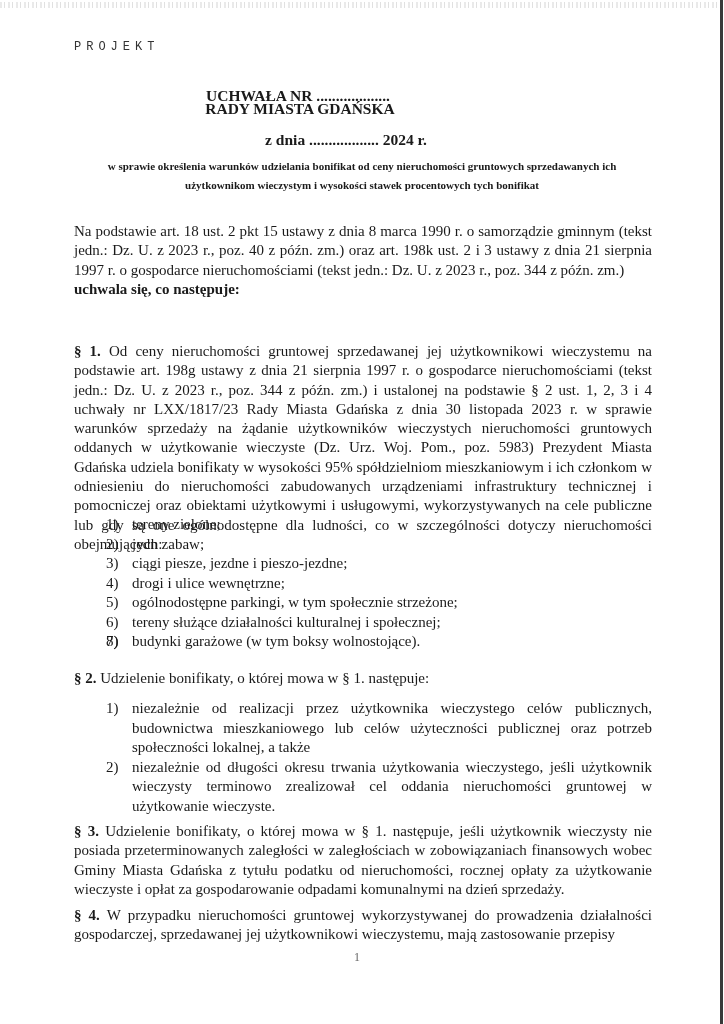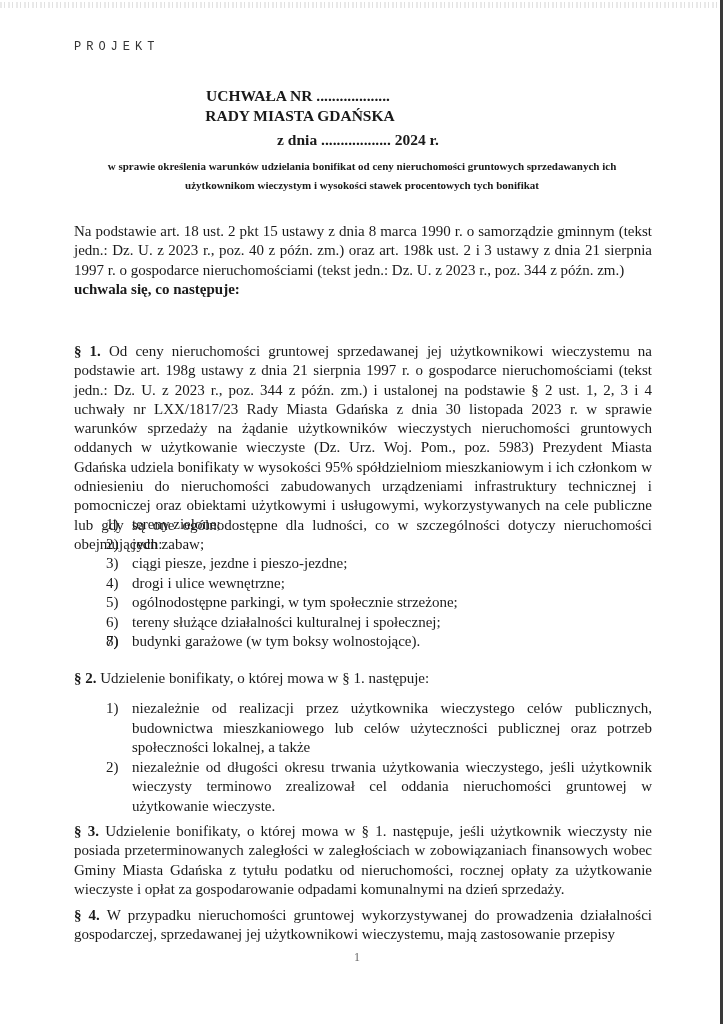--- a/index.html
+++ b/index.html
@@ -15,22 +15,22 @@
   .right-border {
     position: absolute; right: 1px; top: 0; width: 3px; height: 1024px;
     background: #3a3a3a;
   }
   .projekt {
     position: absolute; left: 74px; top: 40px;
     font-family: Liberation Mono, monospace; font-size: 12px; letter-spacing: 5px; color: #333;
   }
   .center { text-align: center; font-weight: bold; }
   .title1 { position: absolute; left: 0; top: 87px; width: 596px; font-size: 15.5px; }
-  .title2 { position: absolute; left: 0; top: 107px; width: 600px; font-size: 15.5px; }
-  .date   { position: absolute; left: 12px; top: 131px; width: 692px; font-size: 15.5px; }
+  .title2 { position: absolute; left: 0; top: 100px; width: 600px; font-size: 15.5px; }
+  .date   { position: absolute; left: 0; top: 131px; width: 692px; font-size: 15.5px; }
   .subject {
     position: absolute; left: 104px; top: 157px; width: 516px; font-size: 11px; line-height: 19px;
     text-align: center; font-weight: bold;
   }
   .para {
     position: absolute; left: 74px; width: 578px; font-size: 15px; line-height: 19.3px;
     text-align: justify; text-align-last: left;
   }
   .b { font-weight: bold; }
   ol.items { list-style: none; margin: 0; padding: 0; position: absolute; left: 106px; width: 546px; font-size: 15px; line-height: 19.5px; }

